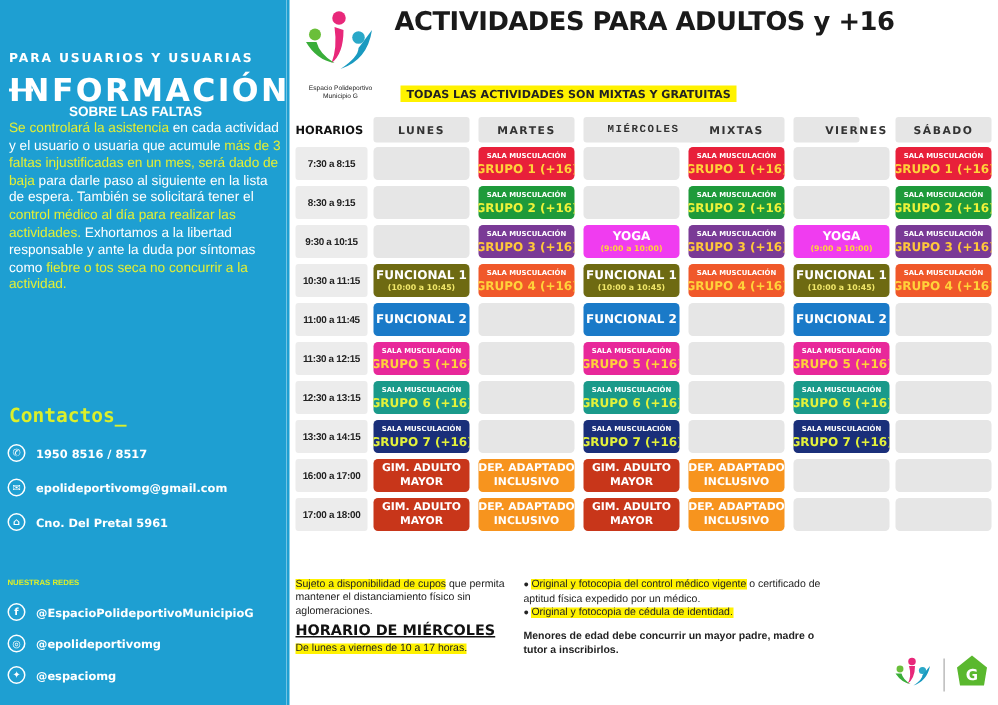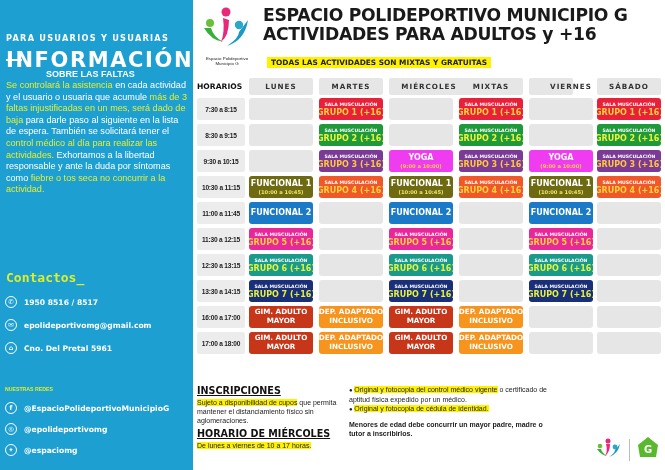--- a/index.html
+++ b/index.html
@@ -89,30 +89,29 @@
     <circle cx="9" cy="17" r="4" fill="#6abf3a"></circle>
     <path d="M3 22 Q10 34 22 36 Q12 30 10 22 Z" fill="#3aae3a"></path>
     <circle cx="38" cy="19" r="4.2" fill="#2aa8c8"></circle>
     <path d="M47 14 Q44 34 26 40 Q38 32 38 26 Z" fill="#1a9ac0"></path>
   </svg>
   <div class="logo-cap">
     <div>Espacio Polideportivo</div>
     <div>Municipio G</div>
   </div>
   <div class="head1">
-    <div>ESPACIO POLIDEPORTIVO MUNICIPIO G</div>
     <div>ACTIVIDADES PARA ADULTOS y +16</div>
   </div>
   <div class="banner">TODAS LAS ACTIVIDADES SON MIXTAS Y GRATUITAS</div>
 
   <div class="grid" id="grid">
       <div class="hcell first" style="left: 0px; top: 0px; width: 50px;">HORARIOS</div>
       <div class="hcell" style="left: 52px; top: 0px; width: 64px;">LUNES</div>
       <div class="hcell" style="left: 122px; top: 0px; width: 64px;">MARTES</div>
-      <div class="hcell" style="left: 192px; top: 0px; width: 80px;">MIÉRCOLES</div>
+      <div class="hcell" style="left: 192px; top: 0px; width: 80px; font-family: Liberation Mono, monospace;">MIÉRCOLES</div>
       <div class="hcell" style="left: 262px; top: 0px; width: 64px;">MIXTAS</div>
       <div class="hcell" style="left: 332px; top: 0px; width: 44px; padding-left: 40px;">VIERNES</div>
       <div class="hcell" style="left: 400px; top: 0px; width: 64px;">SÁBADO</div>
       <div class="tcell" style="left: 0px; top: 20px; width: 48px;">7:30 a 8:15</div>
       <div class="cell" style="left: 52px; top: 20px; width: 64px;"></div>
       <div class="cell" style="left: 122px; top: 20px; width: 64px; background: rgb(232, 32, 58);">
         <div class="small">SALA MUSCULACIÓN</div>
         <div class="big" style="color: rgb(255, 210, 58);">GRUPO 1 (+16)</div>
       </div>
       <div class="cell" style="left: 192px; top: 20px; width: 64px;"></div>
@@ -283,21 +282,20 @@
       </div>
       <div class="cell" style="left: 262px; top: 254px; width: 64px; background: rgb(247, 148, 30);">
         <div class="two">DEP. ADAPTADO</div>
         <div class="two">INCLUSIVO</div>
       </div>
       <div class="cell" style="left: 332px; top: 254px; width: 64px;"></div>
       <div class="cell" style="left: 400px; top: 254px; width: 64px;"></div>
     </div>
 
   <div class="info" style="left:4px; top:385px; width:145px;">
-    <h3>INSCRIPCIONES</h3>
     <p><span class="hl">Sujeto a disponibilidad de cupos</span><span> que permita mantener el distanciamiento físico sin aglomeraciones.</span></p>
     <h3 style="margin-top:3px">HORARIO DE MIÉRCOLES</h3>
     <p><span class="hl">De lunes a viernes de 10 a 17 horas.</span></p>
   </div>
 
   <div class="info" style="left:156px; top:385px; width:210px;">
     <p class="bullet"><span class="hl">Original y fotocopia del control médico vigente</span><span> o certificado de aptitud física expedido por un médico.</span></p>
     <p class="bullet"><span class="hl">Original y fotocopia de cédula de identidad.</span></p>
     <p style="margin-top:6px; font-weight:bold;">Menores de edad debe concurrir un mayor padre, madre o tutor a inscribirlos.</p>
   </div>

